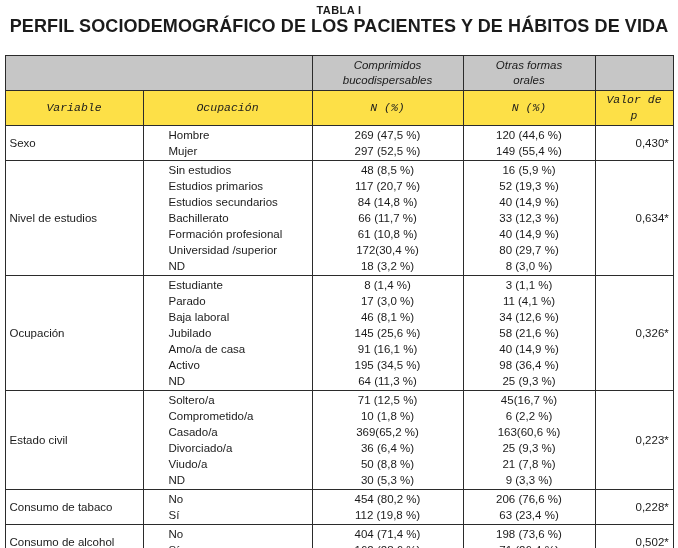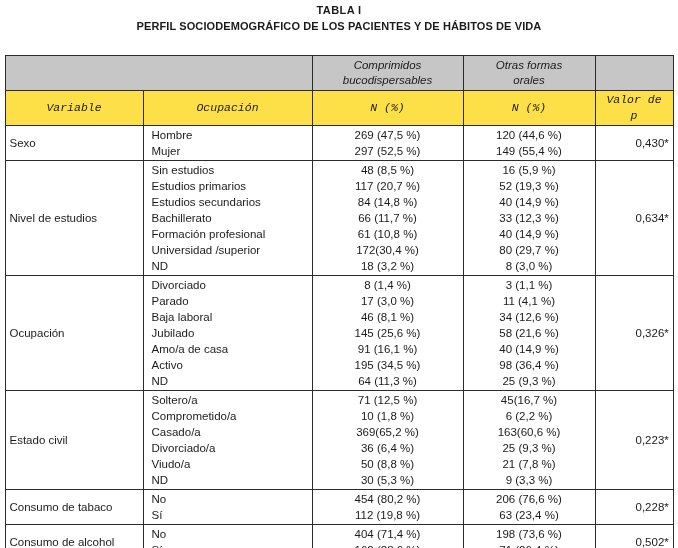--- a/index.html
+++ b/index.html
@@ -12,21 +12,21 @@
     color: #1b1b1b;
     -webkit-font-smoothing: antialiased;
   }
   .page { width: 678px; height: 548px; overflow: hidden; }
 
   .titles { text-align: center; padding-top: 3px; }
   .title-line1 {
     font-size: 11px; font-weight: bold; line-height: 15px; letter-spacing: .4px;
   }
   .title-line2 {
-    font-size: 11px; font-weight: bold; line-height: 16px; letter-spacing: .1px;
+    font-size: 18px; font-weight: bold; line-height: 16px; letter-spacing: .1px;
   }
 
   table.data-table {
     border-collapse: collapse;
     table-layout: fixed;
     width: 668px;
     margin: 21px auto 0 auto;
   }
   .data-table th, .data-table td {
     border: 1.5px solid #2b2b2b;
@@ -39,21 +39,21 @@
   }
   .data-table th {
     font-style: italic;
     font-weight: normal;
     text-align: center;
   }
   tr.header-group th { background: #c6c6c6; height: 32px; line-height: 15px; }
   tr.header-cols  th { background: #fde047; height: 19px; font-family: Liberation Mono, monospace; }
 
   td.var-cell { text-align: left; padding-left: 4px; }
-  td.cat-cell { text-align: left; padding-left: 8px; }
+  td.cat-cell { text-align: left; padding-left: 25px; }
   td.num-cell { text-align: center; }
   td.p-cell   { text-align: center; padding-left: 40px; }
 
   col.c-var { width: 138px; }
   col.c-cat { width: 169px; }
   col.c-n1  { width: 151px; }
   col.c-n2  { width: 132px; }
   col.c-p   { width: 78px;  }
 
   .footnote {
@@ -128,21 +128,21 @@
 52 (19,3 %)
 40 (14,9 %)
 33 (12,3 %)
 40 (14,9 %)
 80 (29,7 %)
 8 (3,0 %)</td>
         <td class="p-cell">0,634*</td>
       </tr>
       <tr>
         <td class="var-cell">Ocupación</td>
-        <td class="cat-cell">Divorciado
+        <td class="cat-cell">Estudiante
 Parado
 Baja laboral
 Jubilado
 Amo/a de casa
 Activo
 ND</td>
         <td class="num-cell">8 (1,4 %)
 17 (3,0 %)
 46 (8,1 %)
 145 (25,6 %)

